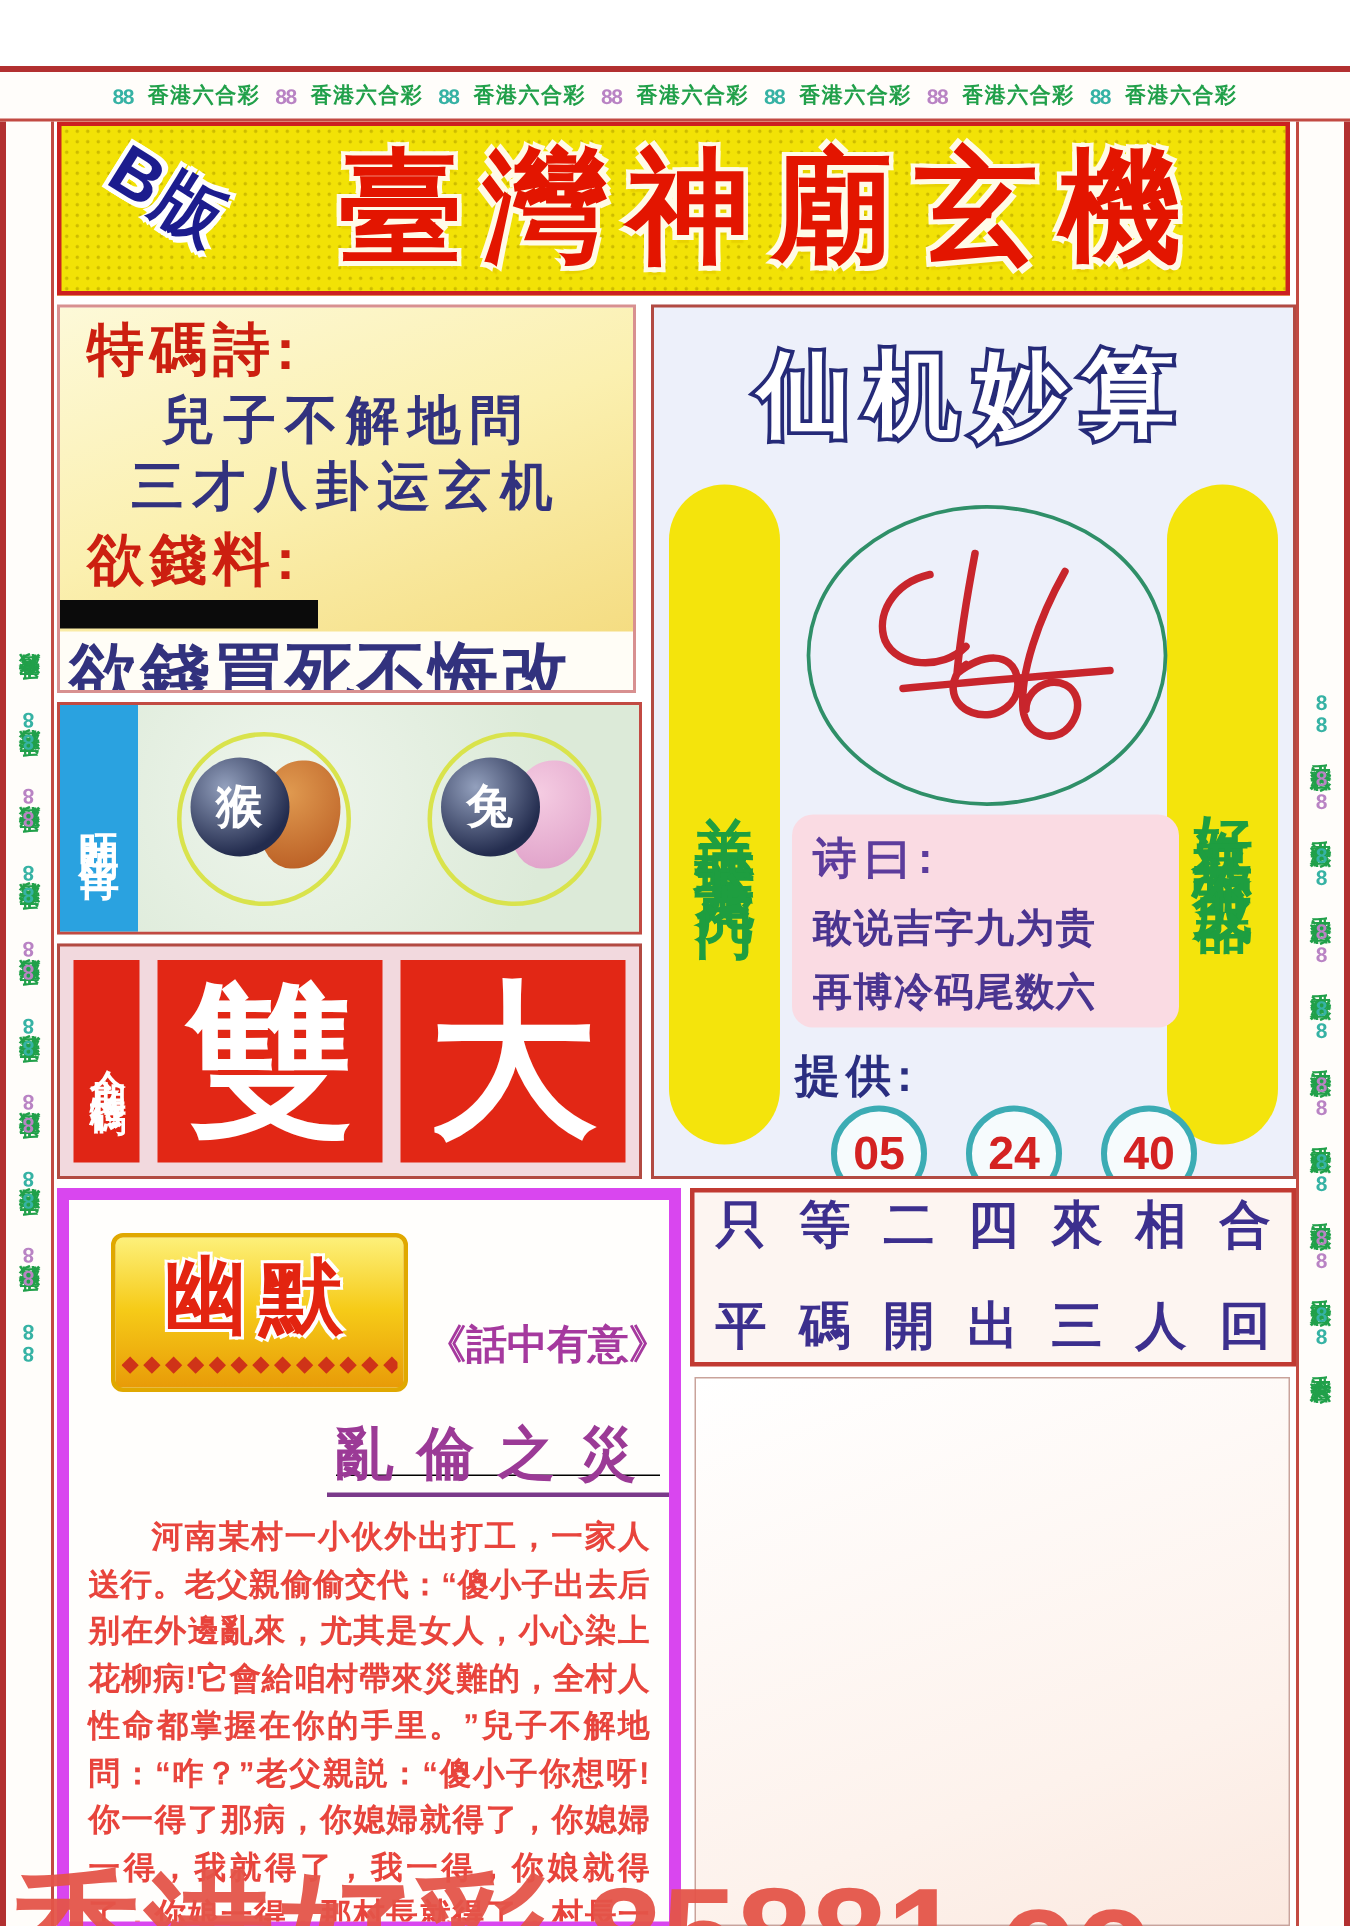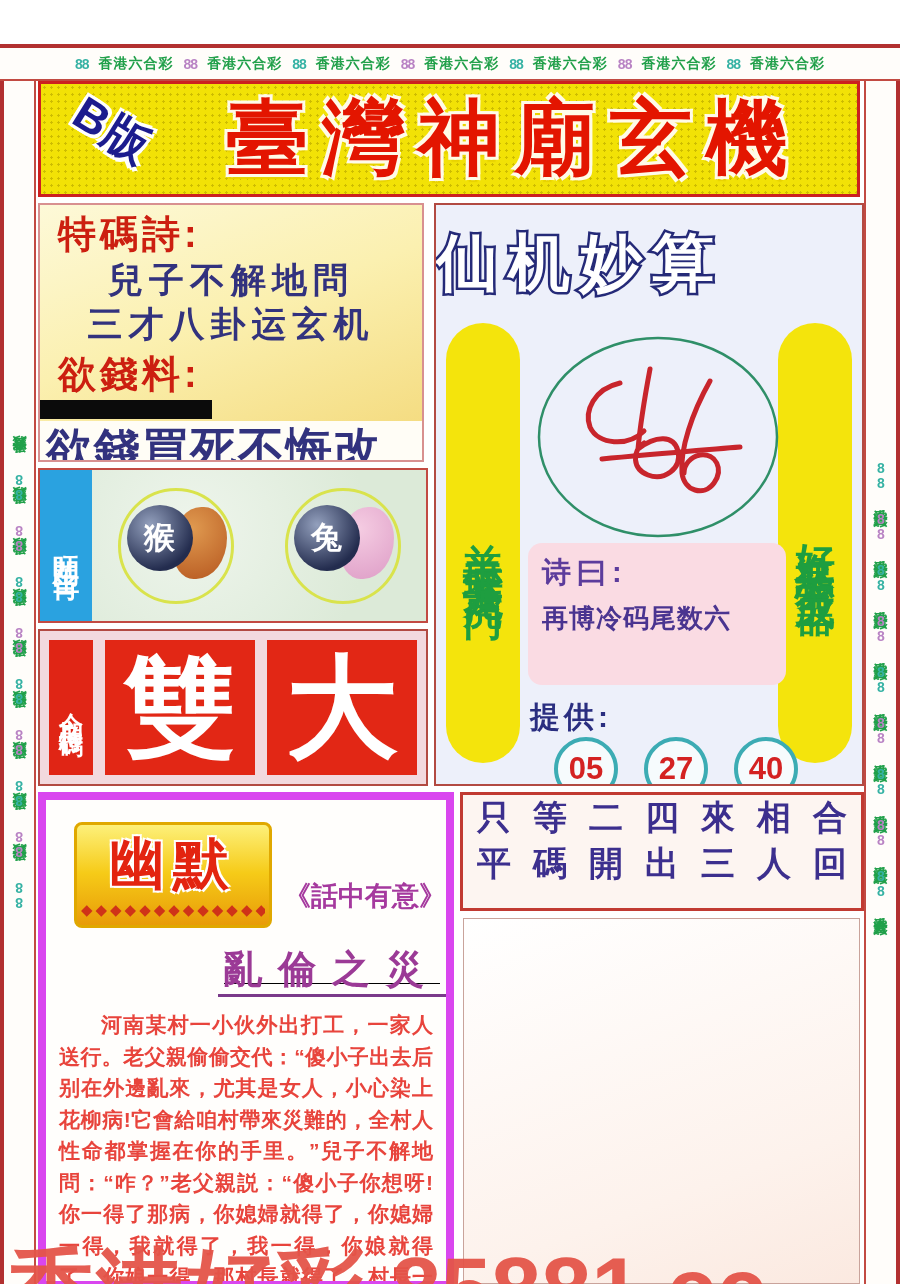--- a/index.html
+++ b/index.html
@@ -66,21 +66,21 @@
   .box-code{left:38px;top:585px;width:390px;height:157px;border:2px solid #b24a42;background:#f2d9de;
             display:flex;align-items:stretch;padding:9px;gap:12px;}
   .clabel{width:44px;background:#e02515;color:#fff;display:flex;align-items:center;justify-content:center;}
   .clabel span{writing-mode:vertical-rl;text-orientation:upright;font-size:24px;font-weight:bold;letter-spacing:7px;}
   .code-square{flex:1;background:#e22715;color:#fff;display:flex;align-items:center;justify-content:center;
                font-size:112px;font-weight:bold;line-height:1;}
 
   
   .box-oracle{left:434px;top:159px;width:430px;height:583px;border:2px solid #b24a42;
               background:#edf0fa;overflow:hidden;}
-  .oracle-title{margin-top:16px;font-size:62px;font-weight:bold;letter-spacing:10px;
+  .oracle-title{text-align:center;margin-top:16px;font-size:62px;font-weight:bold;letter-spacing:10px;
                 color:#ffffff;-webkit-text-stroke:5px #252a78;paint-order:stroke fill;white-space:nowrap;}
   .pill{position:absolute;top:118px;width:74px;height:440px;background:#f4e40c;border-radius:38px;
         display:flex;align-items:center;justify-content:center;}
   .pill.left{left:10px;} .pill.right{right:10px;}
   .pill span{writing-mode:vertical-rl;text-orientation:upright;font-family:"Liberation Serif",serif;
              font-weight:bold;font-size:40px;color:#1e9e40;letter-spacing:9px;}
   .oracle-svg{position:absolute;left:96px;top:126px;}
   .oracle-poem{position:absolute;left:92px;top:338px;width:258px;height:142px;background:#fadbe3;
                border-radius:14px;padding:10px 14px;box-sizing:border-box;}
   .oracle-poem .plabel{color:#5c3c9c;font-size:29px;font-weight:bold;letter-spacing:6px;}
@@ -103,21 +103,21 @@
          font-size:15px;letter-spacing:3px;line-height:18px;overflow:hidden;}
   .humor-sub{font-size:27px;font-weight:bold;color:#a5399e;margin-bottom:14px;white-space:nowrap;}
   .story-title{text-align:right;margin-top:16px;text-decoration:underline;}
   .story-title span{font-size:38px;font-weight:bold;color:#9b3a96;letter-spacing:16px;
                     border-bottom:3px solid #7a3a8a;padding:0 6px 4px 6px;}
   .story{margin:14px 13px 0 13px;color:#e8443c;font-weight:bold;font-size:21px;line-height:1.5;
          text-indent:2em;text-align:justify;}
 
   
   .box-callig{left:460px;top:748px;width:404px;height:119px;border:3px solid #c13a32;background:#fdf5f1;
-              display:flex;flex-direction:column;align-items:center;justify-content:flex-start;}
+              display:flex;flex-direction:column;align-items:center;justify-content:space-between;}
   .callig-line{font-family:"Liberation Serif",serif;font-weight:bold;color:#3c2f8e;font-size:34px;
                letter-spacing:22px;line-height:1.35;white-space:nowrap;padding-left:22px;}
 
   
   .box-blank{left:463px;top:874px;width:397px;height:366px;border:1px solid #c9a39b;
              background:linear-gradient(160deg,#ffffff 0%,#fdf2ec 70%,#fbe9e0 100%);}
 
   
   .watermark{position:absolute;left:6px;top:1186px;z-index:40;font-size:90px;font-weight:bold;
              color:rgba(228,84,73,0.95);letter-spacing:0px;white-space:nowrap;cursor:pointer;}
@@ -257,26 +257,27 @@
       <ellipse cx="126" cy="106" rx="119" ry="99" fill="none" stroke="#2f8f68" stroke-width="2.5"></ellipse>
       <g fill="none" stroke="#c8252c" stroke-width="5" stroke-linecap="round">
         <path d="M88,52 C62,58 52,80 58,96 C66,114 96,116 112,100"></path>
         <path d="M118,38 C112,70 108,96 106,118 C124,104 142,104 146,120 C150,138 132,150 116,144 C100,138 100,120 112,112"></path>
         <path d="M178,50 C160,82 148,118 150,142 C152,160 172,166 182,152 C192,138 184,122 168,124 C158,126 152,134 152,142"></path>
         <path d="M70,128 C110,124 160,120 208,116"></path>
       </g>
     </svg>
     <div class="oracle-poem">
       <div class="plabel">诗曰:</div>
+      <div class="pline">敢说吉字九为贵</div>
       <div class="pline">再博冷码尾数六</div>
     </div>
     <div class="provide">提供:</div>
     <div class="numrow">
       <div class="numcircle">05</div>
-      <div class="numcircle">27</div>
+      <div class="numcircle">24</div>
       <div class="numcircle">40</div>
     </div>
   </div>
 
   <div class="box box-humor">
     <div class="humor-head">
       <div class="humor-logo">
         <span class="hword">幽默</span>
         <div class="chain">◆◆◆◆◆◆◆◆◆◆◆◆◆</div>
       </div>

